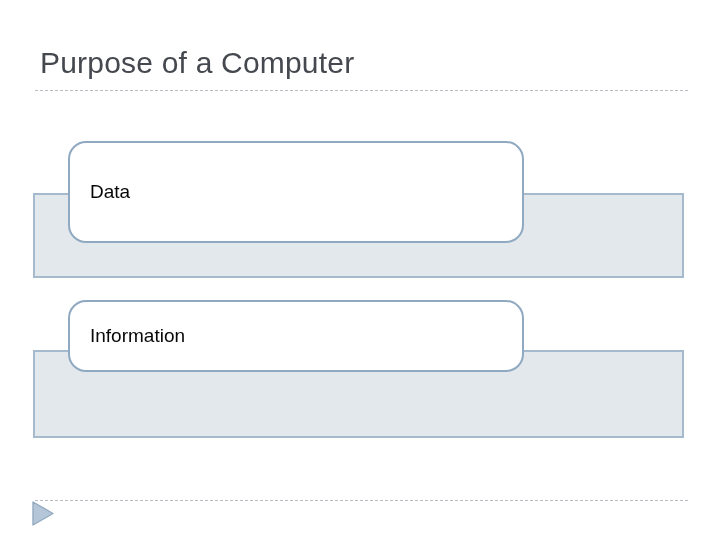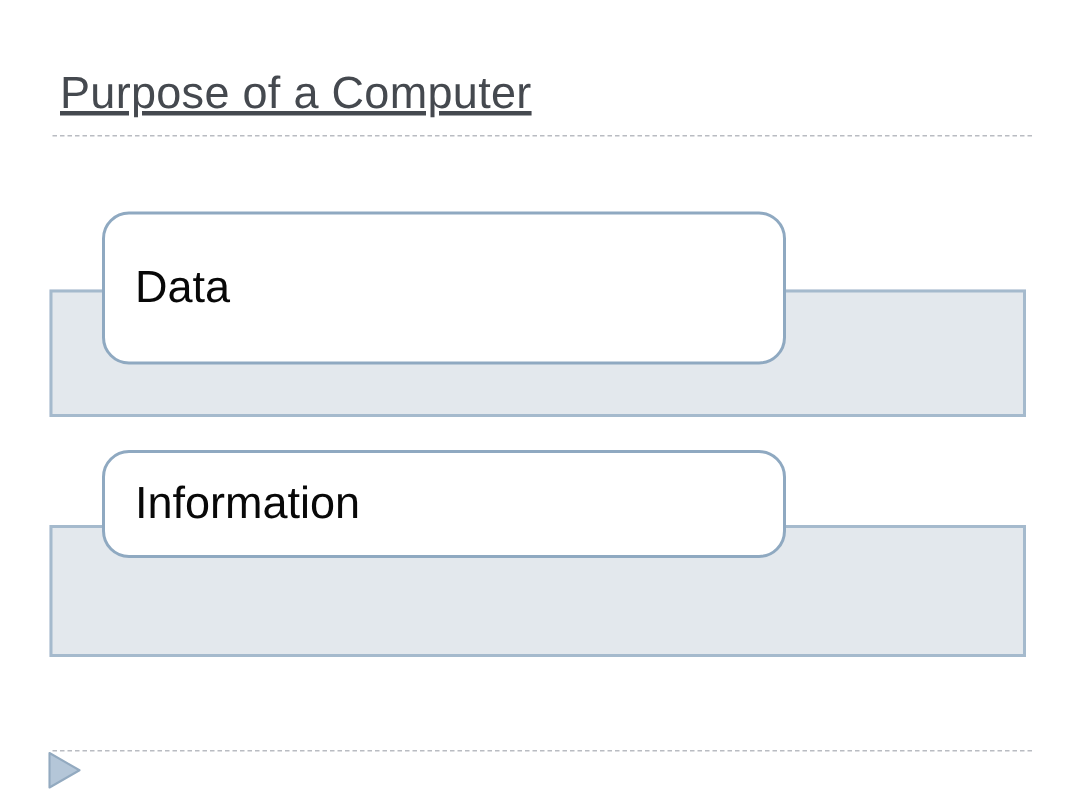--- a/index.html
+++ b/index.html
@@ -24,21 +24,20 @@
   #slide-title {
     position: absolute;
     left: 40px;
     top: 44px;
     font-size: 30px;
     line-height: 38px;
     font-weight: 400;
     color: #45494f;
     letter-spacing: 0.2px;
     white-space: nowrap;
-    text-decoration: underline;
   }
 
   
   .dashed-rule {
     position: absolute;
     left: 35px;
     width: 653px;
     height: 0;
     border-top: 1px dashed #b9bcc2;
   }
@@ -77,21 +76,21 @@
     box-sizing: border-box;
   }
   #group-0 .callout-box { top: 0px; height: 102px; }
   #group-1 .callout-box { top: 0px; height: 72px; }
 
   .callout-label {
     position: absolute;
     left: 20px;
     top: 50%;
     transform: translateY(-50%);
-    font-size: 30px;
+    font-size: 19px;
     line-height: 30px;
     color: #080808;
     white-space: nowrap;
   }
 
   
   #advance-triangle {
     position: absolute;
     left: 32px;
     top: 501px;

